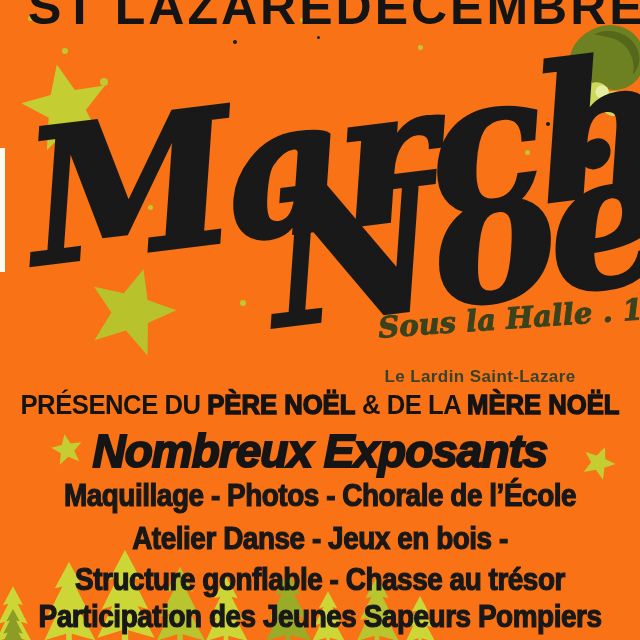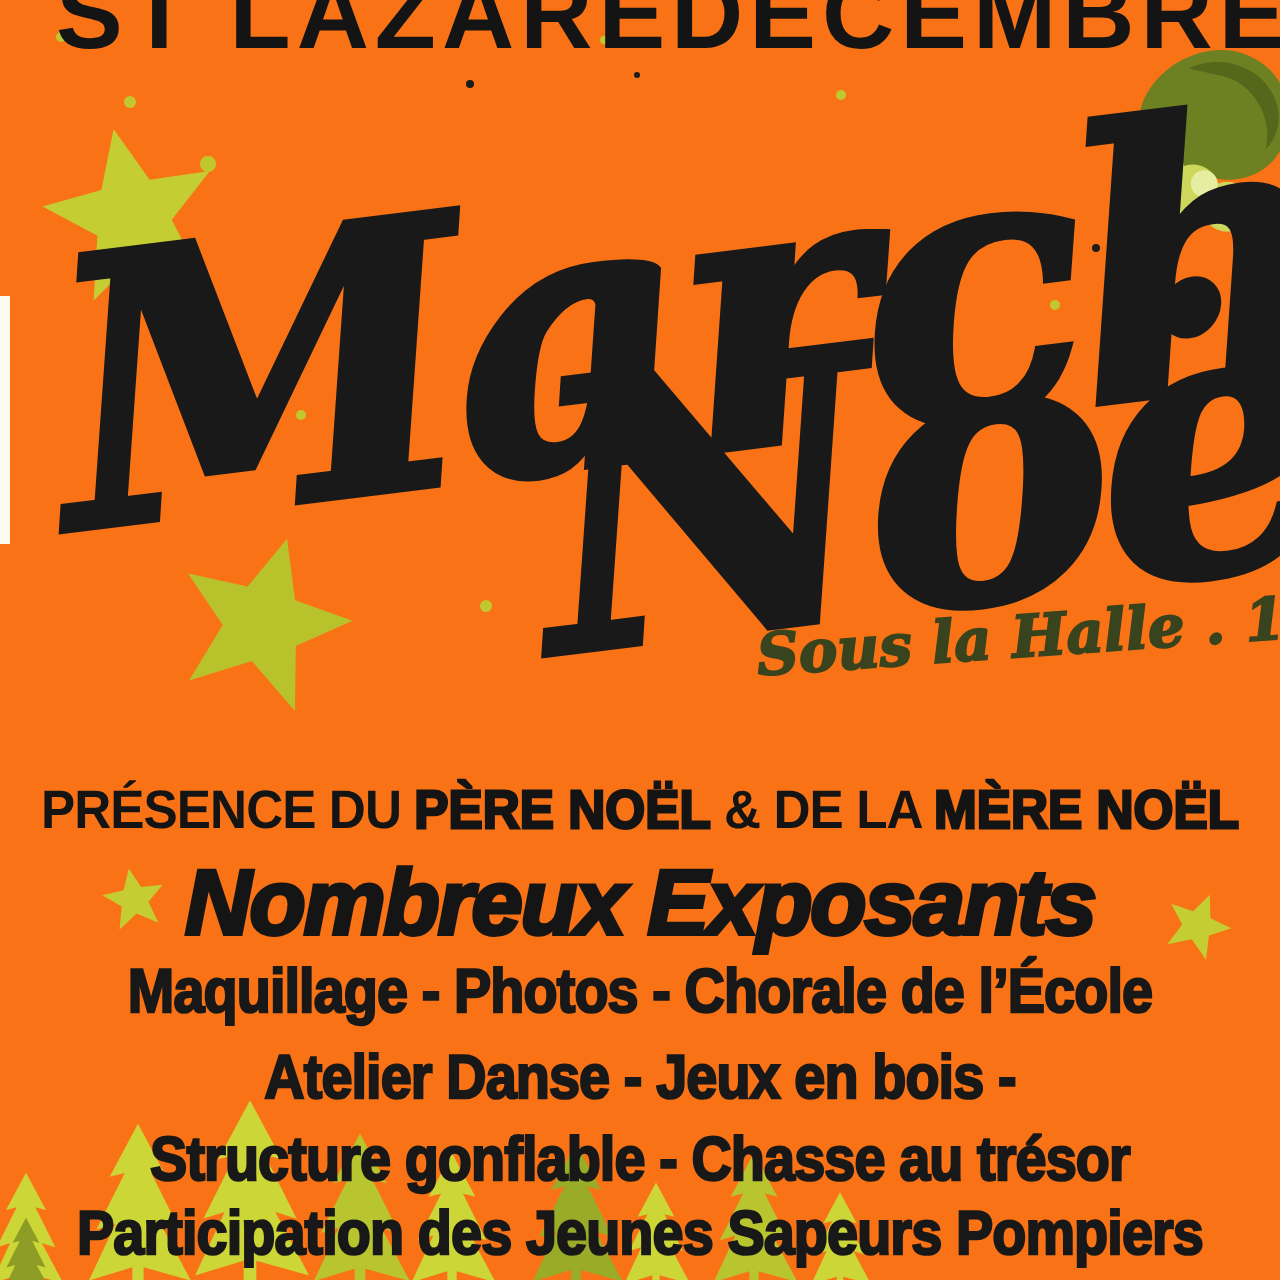--- a/index.html
+++ b/index.html
@@ -166,20 +166,21 @@
   <svg class="deco tree darker" style="left:-4px;top:608px;width:34px;height:40px;" viewBox="0 0 60 90">
       <path d="M30,2 L45,30 L37,28 L52,58 L42,55 L58,85 L33,78 L33,90 L27,90 L27,78 L4,85 L18,55 L8,58 L23,28 L15,30 Z"></path>
     </svg>
 
   <div class="white-sliver"></div>
 
   <div class="script title-marche">Marché</div>
   <div class="script title-noel">Noël</div>
 
   <div class="venue">Sous la Halle . 10h</div>
+  <div class="org-line org2">Le Lardin Saint-Lazare</div>
 
   <div class="presence"><span>PRÉSENCE DU </span><span class="xbold">PÈRE NOËL</span><span> &amp; DE LA </span><span class="xbold">MÈRE NOËL</span></div>
 
   <div class="headline">Nombreux Exposants</div>
 
   <div class="activity a1">Maquillage - Photos - Chorale de l’École</div>
   <div class="activity a2">Atelier Danse - Jeux en bois -</div>
   <div class="activity a3">Structure gonflable - Chasse au trésor</div>
   <div class="activity a4">Participation des Jeunes Sapeurs Pompiers</div>
 

